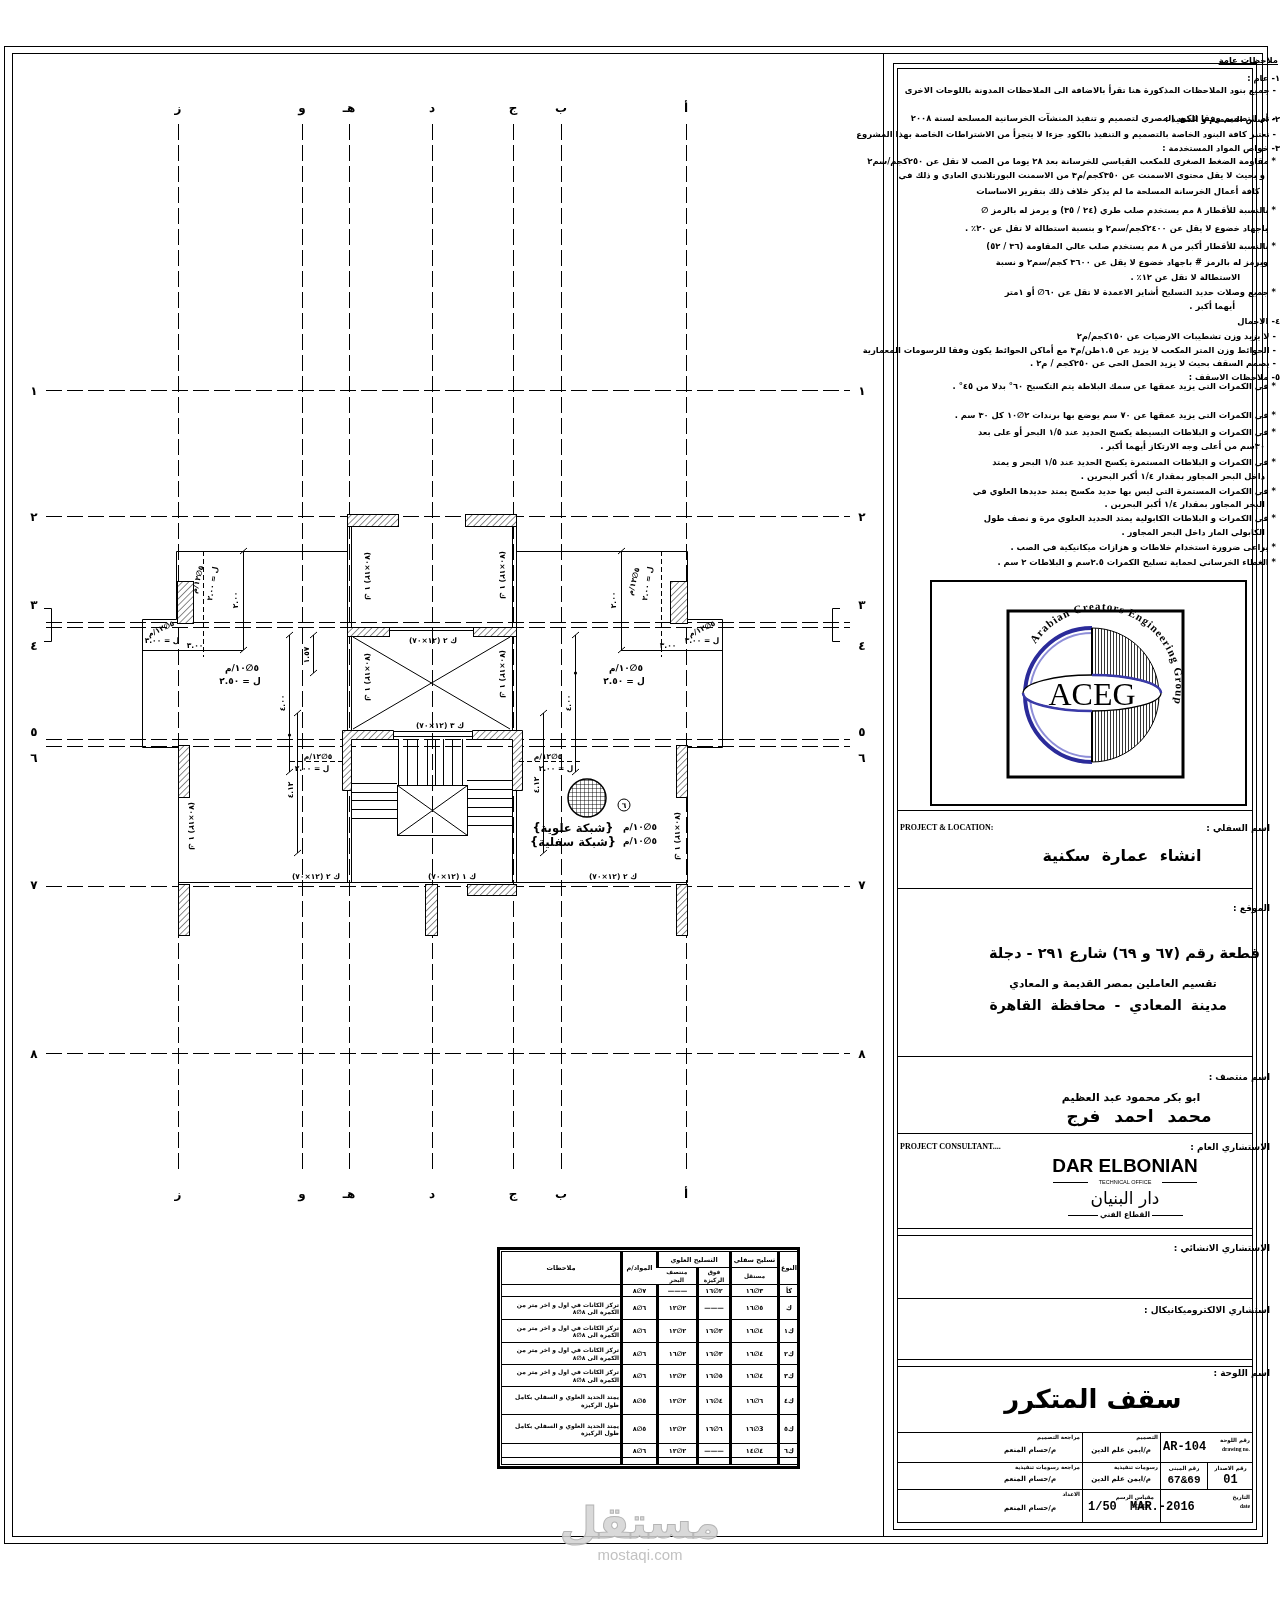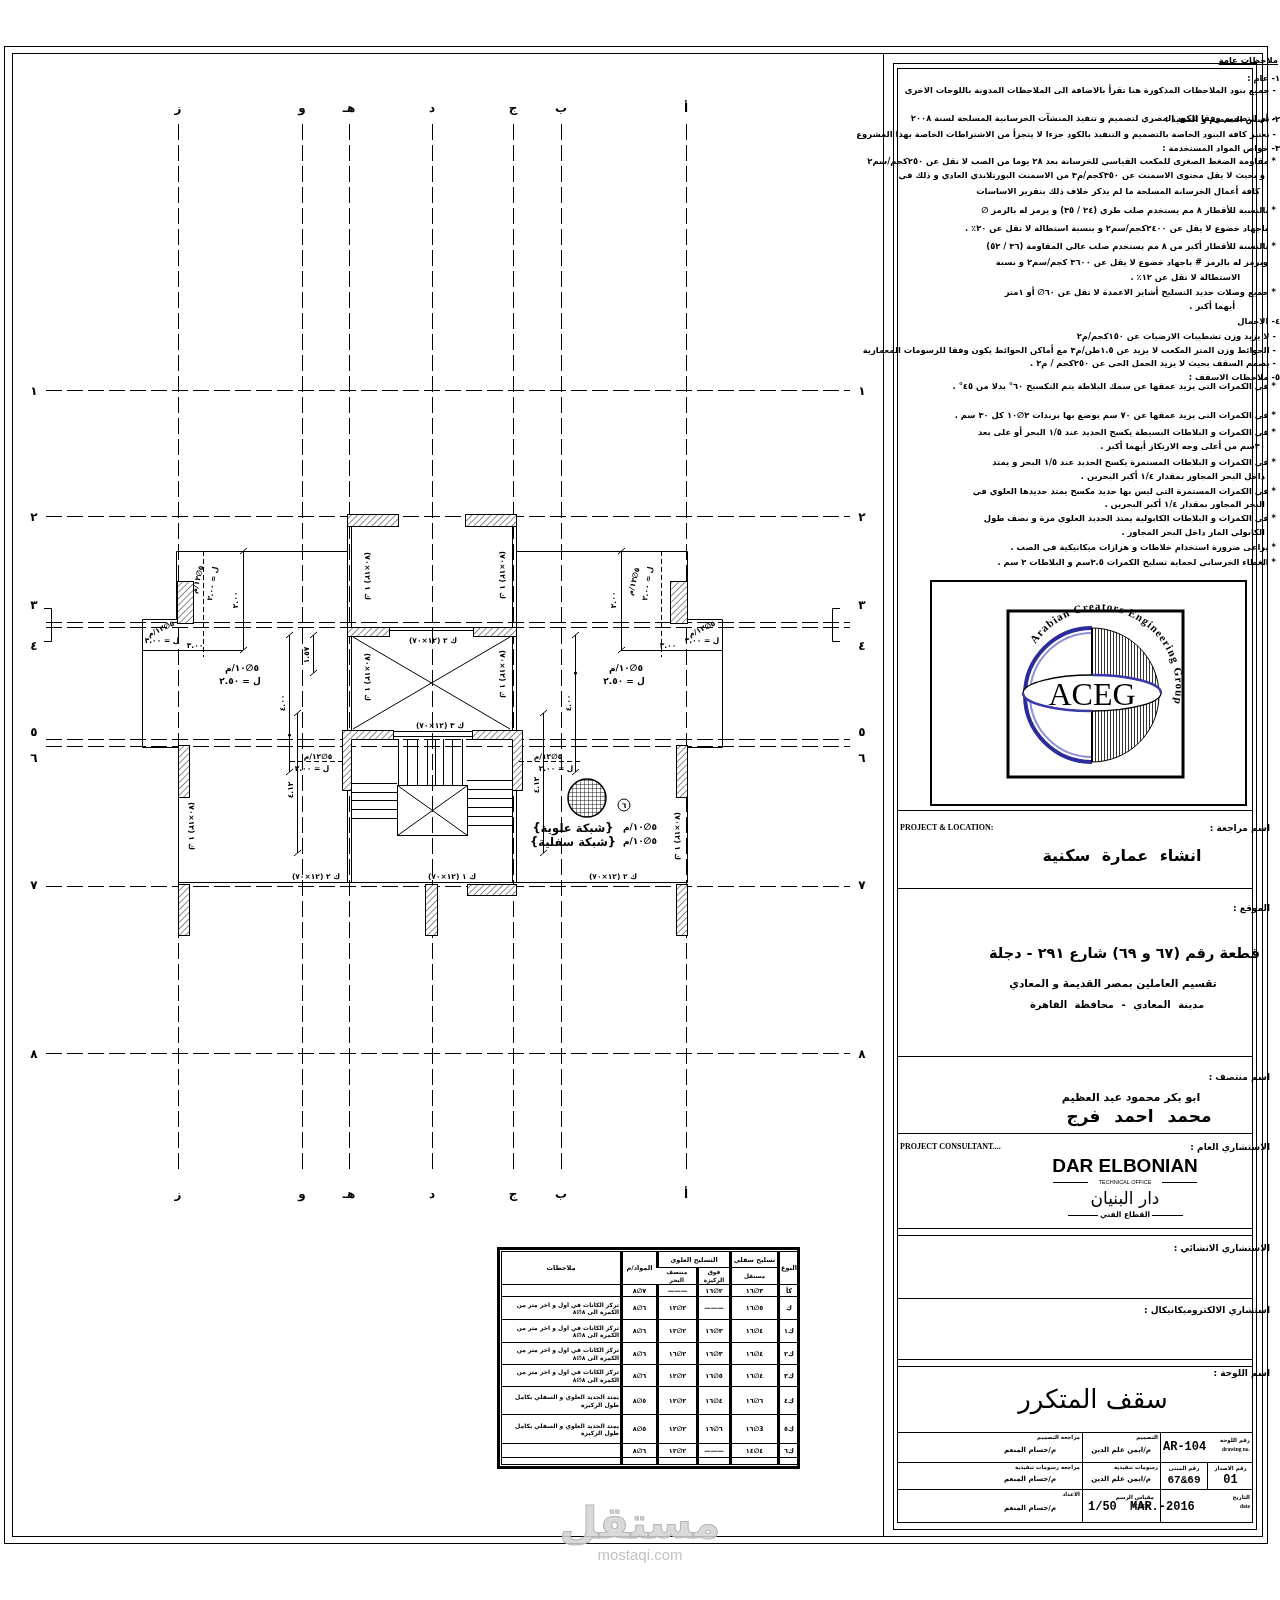--- a/index.html
+++ b/index.html
@@ -331,43 +331,43 @@
   <div class="nl" style="top:486px;right:4px">* في الكمرات المستمرة التي ليس بها حديد مكسح يمتد حديدها العلوي في</div>
   <div class="nl" style="top:499px;right:15px">البحر المجاور بمقدار ١/٤ أكبر البحرين .</div>
   <div class="nl" style="top:513px;right:4px">* في الكمرات و البلاطات الكابولية يمتد الحديد العلوي مرة و نصف طول</div>
   <div class="nl" style="top:527px;right:15px">الكابولي المار داخل البحر المجاور .</div>
   <div class="nl" style="top:542px;right:4px">* يراعى ضرورة استخدام خلاطات و هزازات ميكانيكية في الصب .</div>
   <div class="nl" style="top:557px;right:4px">* الغطاء الخرساني لحماية تسليح الكمرات ٢.٥سم و البلاطات ٢ سم .</div>
 </div>
 
 <div>
   <div class="tb" style="top:823px;left:900px">PROJECT &amp; LOCATION:</div>
-  <div class="tbr" style="top:822px;right:10px">اسم مراجعة :</div>
+  <div class="tbr" style="top:822px;right:10px">اسم السفلي :</div>
   <div class="tbc" style="top:846px;left:1012px;width:220px;font-size:16px;line-height:20px;word-spacing:6px">انشاء عمارة سكنية</div>
 
   <div class="tbr" style="top:902px;right:10px">الموقع :</div>
   <div class="tbr" style="top:944px;right:20px;font-size:14.5px;line-height:18px">قطعة رقم (٦٧ و ٦٩) شارع ٢٩١ - دجلة</div>
   <div class="tbc" style="top:976px;left:1003px;width:220px;font-size:10.5px;line-height:14px">تقسيم العاملين بمصر القديمة و المعادي</div>
-  <div class="tbc" style="top:998px;left:1007px;width:220px;font-size:10px;line-height:14px;word-spacing:4px">مدينة المعادي - محافظة القاهرة</div>
+  <div class="tbc" style="top:998px;left:1007px;width:220px;font-size:14px;line-height:14px;word-spacing:4px">مدينة المعادي - محافظة القاهرة</div>
 
   <div class="tbr" style="top:1071px;right:10px">اسم منتصف :</div>
   <div class="tbc" style="top:1091px;left:1031px;width:200px;font-size:11px;line-height:14px">ابو بكر محمود عبد العظيم</div>
   <div class="tbc" style="top:1109px;left:1039px;width:200px;font-size:17px;line-height:14px;word-spacing:8px">محمد احمد فرج</div>
 
   <div class="tb" style="top:1142px;left:900px">PROJECT CONSULTANT....</div>
   <div class="tbr" style="top:1141px;right:10px">الاستشاري العام :</div>
   <div style="position:absolute;top:1155px;left:1025px;width:200px;text-align:center;font-family:'Liberation Sans',sans-serif;font-weight:bold;font-size:19px;line-height:22px">DAR ELBONIAN</div>
   <div style="position:absolute;top:1178px;left:1025px;width:200px;text-align:center;font-family:'Liberation Sans',sans-serif;font-size:5.5px;line-height:8px">TECHNICAL OFFICE</div>
   <div class="tbc" style="top:1188px;left:1025px;width:200px;font-size:17px;line-height:20px;font-weight:normal">دار البنيان</div>
   <div class="tbc" style="top:1210px;left:1075px;width:100px;font-size:7.5px;line-height:10px">القطاع الفني</div>
 
   <div class="tbr" style="top:1242px;right:10px">الاستشاري الانشائي :</div>
   <div class="tbr" style="top:1304px;right:10px">استشاري الالكتروميكانيكال :</div>
   <div class="tbr" style="top:1367px;right:10px">اسم اللوحة :</div>
-  <div class="tbc" style="top:1383px;left:993px;width:200px;font-size:26px;line-height:32px;font-weight:normal">سقف المتكرر</div>
+  <div class="tbc" style="top:1383px;left:993px;width:200px;font-size:26px;line-height:32px;font-weight:bold">سقف المتكرر</div>
 
   <div class="cell-lbl" style="top:1434px;right:200px">مراجعة التصميم</div>
   <div class="cell-val" style="top:1446px;left:985px;width:90px">م/حسام المنعم</div>
   <div class="cell-lbl" style="top:1434px;right:122px">التصميم</div>
   <div class="cell-val" style="top:1446px;left:1085px;width:72px">م/ايمن علم الدين</div>
   <div class="mono" style="top:1440px;left:1163px;font-size:12px">AR-104</div>
   <div class="cell-lbl" style="top:1437px;right:30px">رقم اللوحة</div>
   <div class="cell-lbl" style="top:1446px;right:30px;direction:ltr;font-family:'Liberation Serif',serif">drawing no.</div>
 
   <div class="cell-lbl" style="top:1464px;right:200px">مراجعة رسومات تنفيذية</div>

